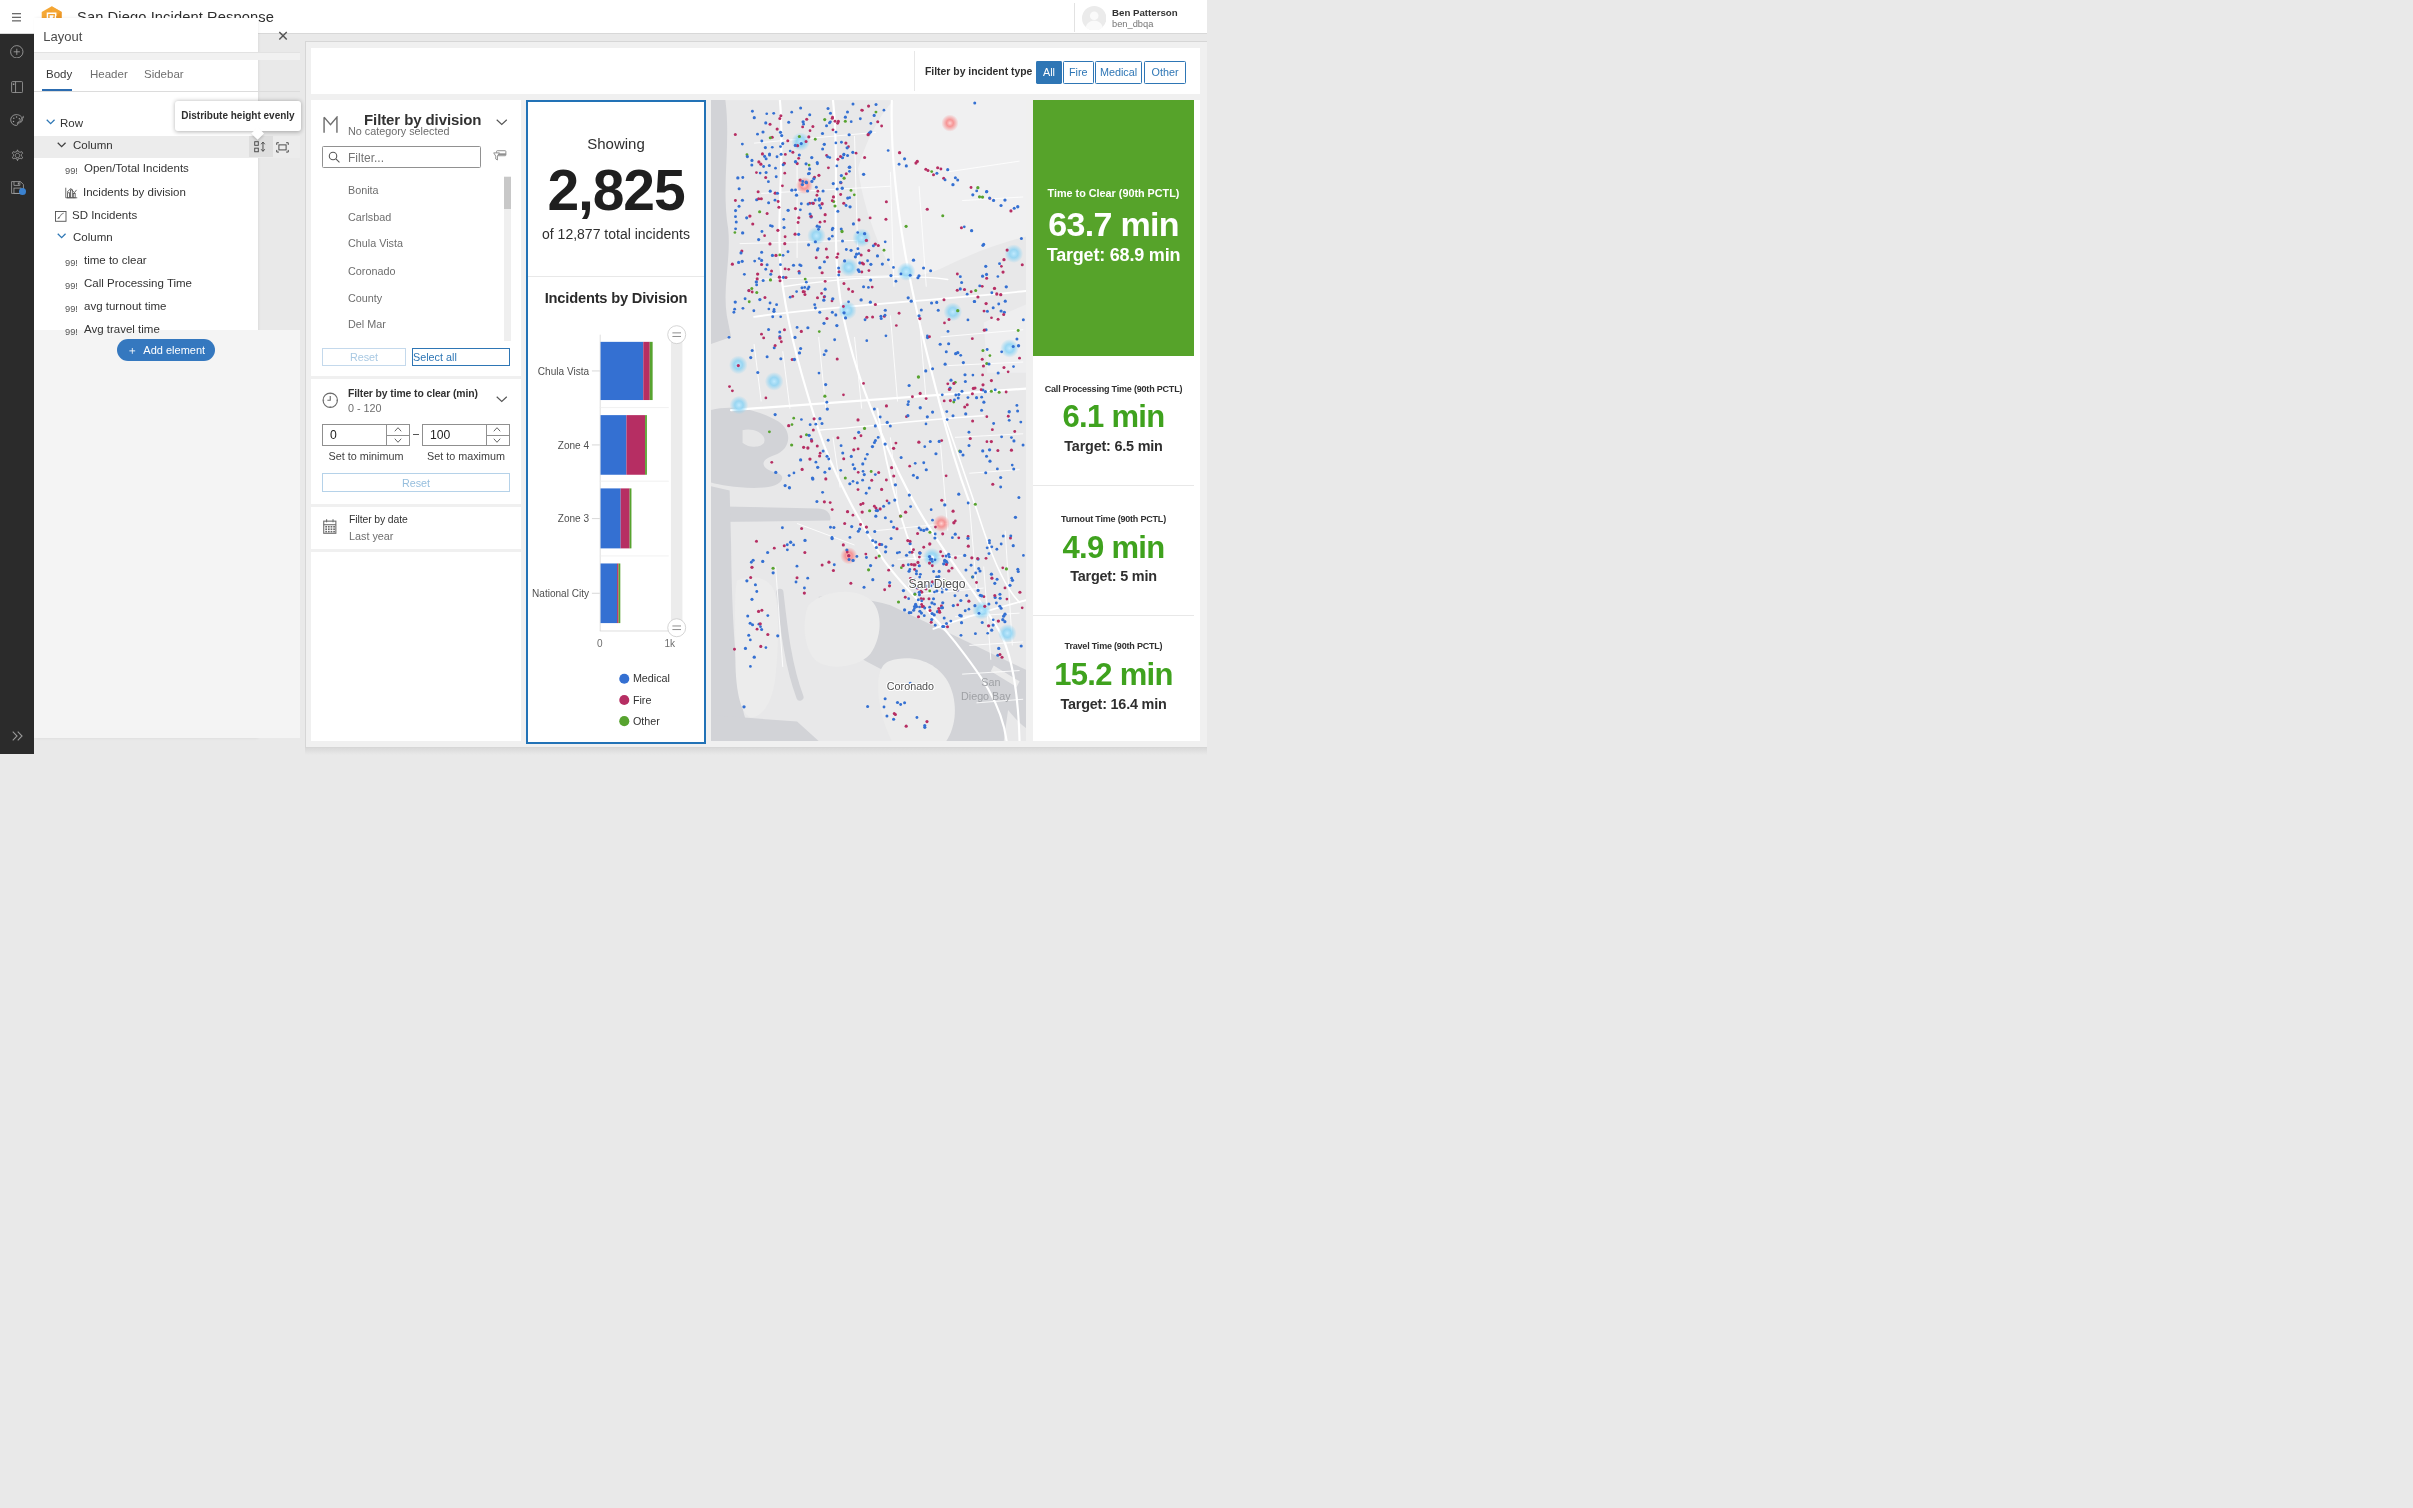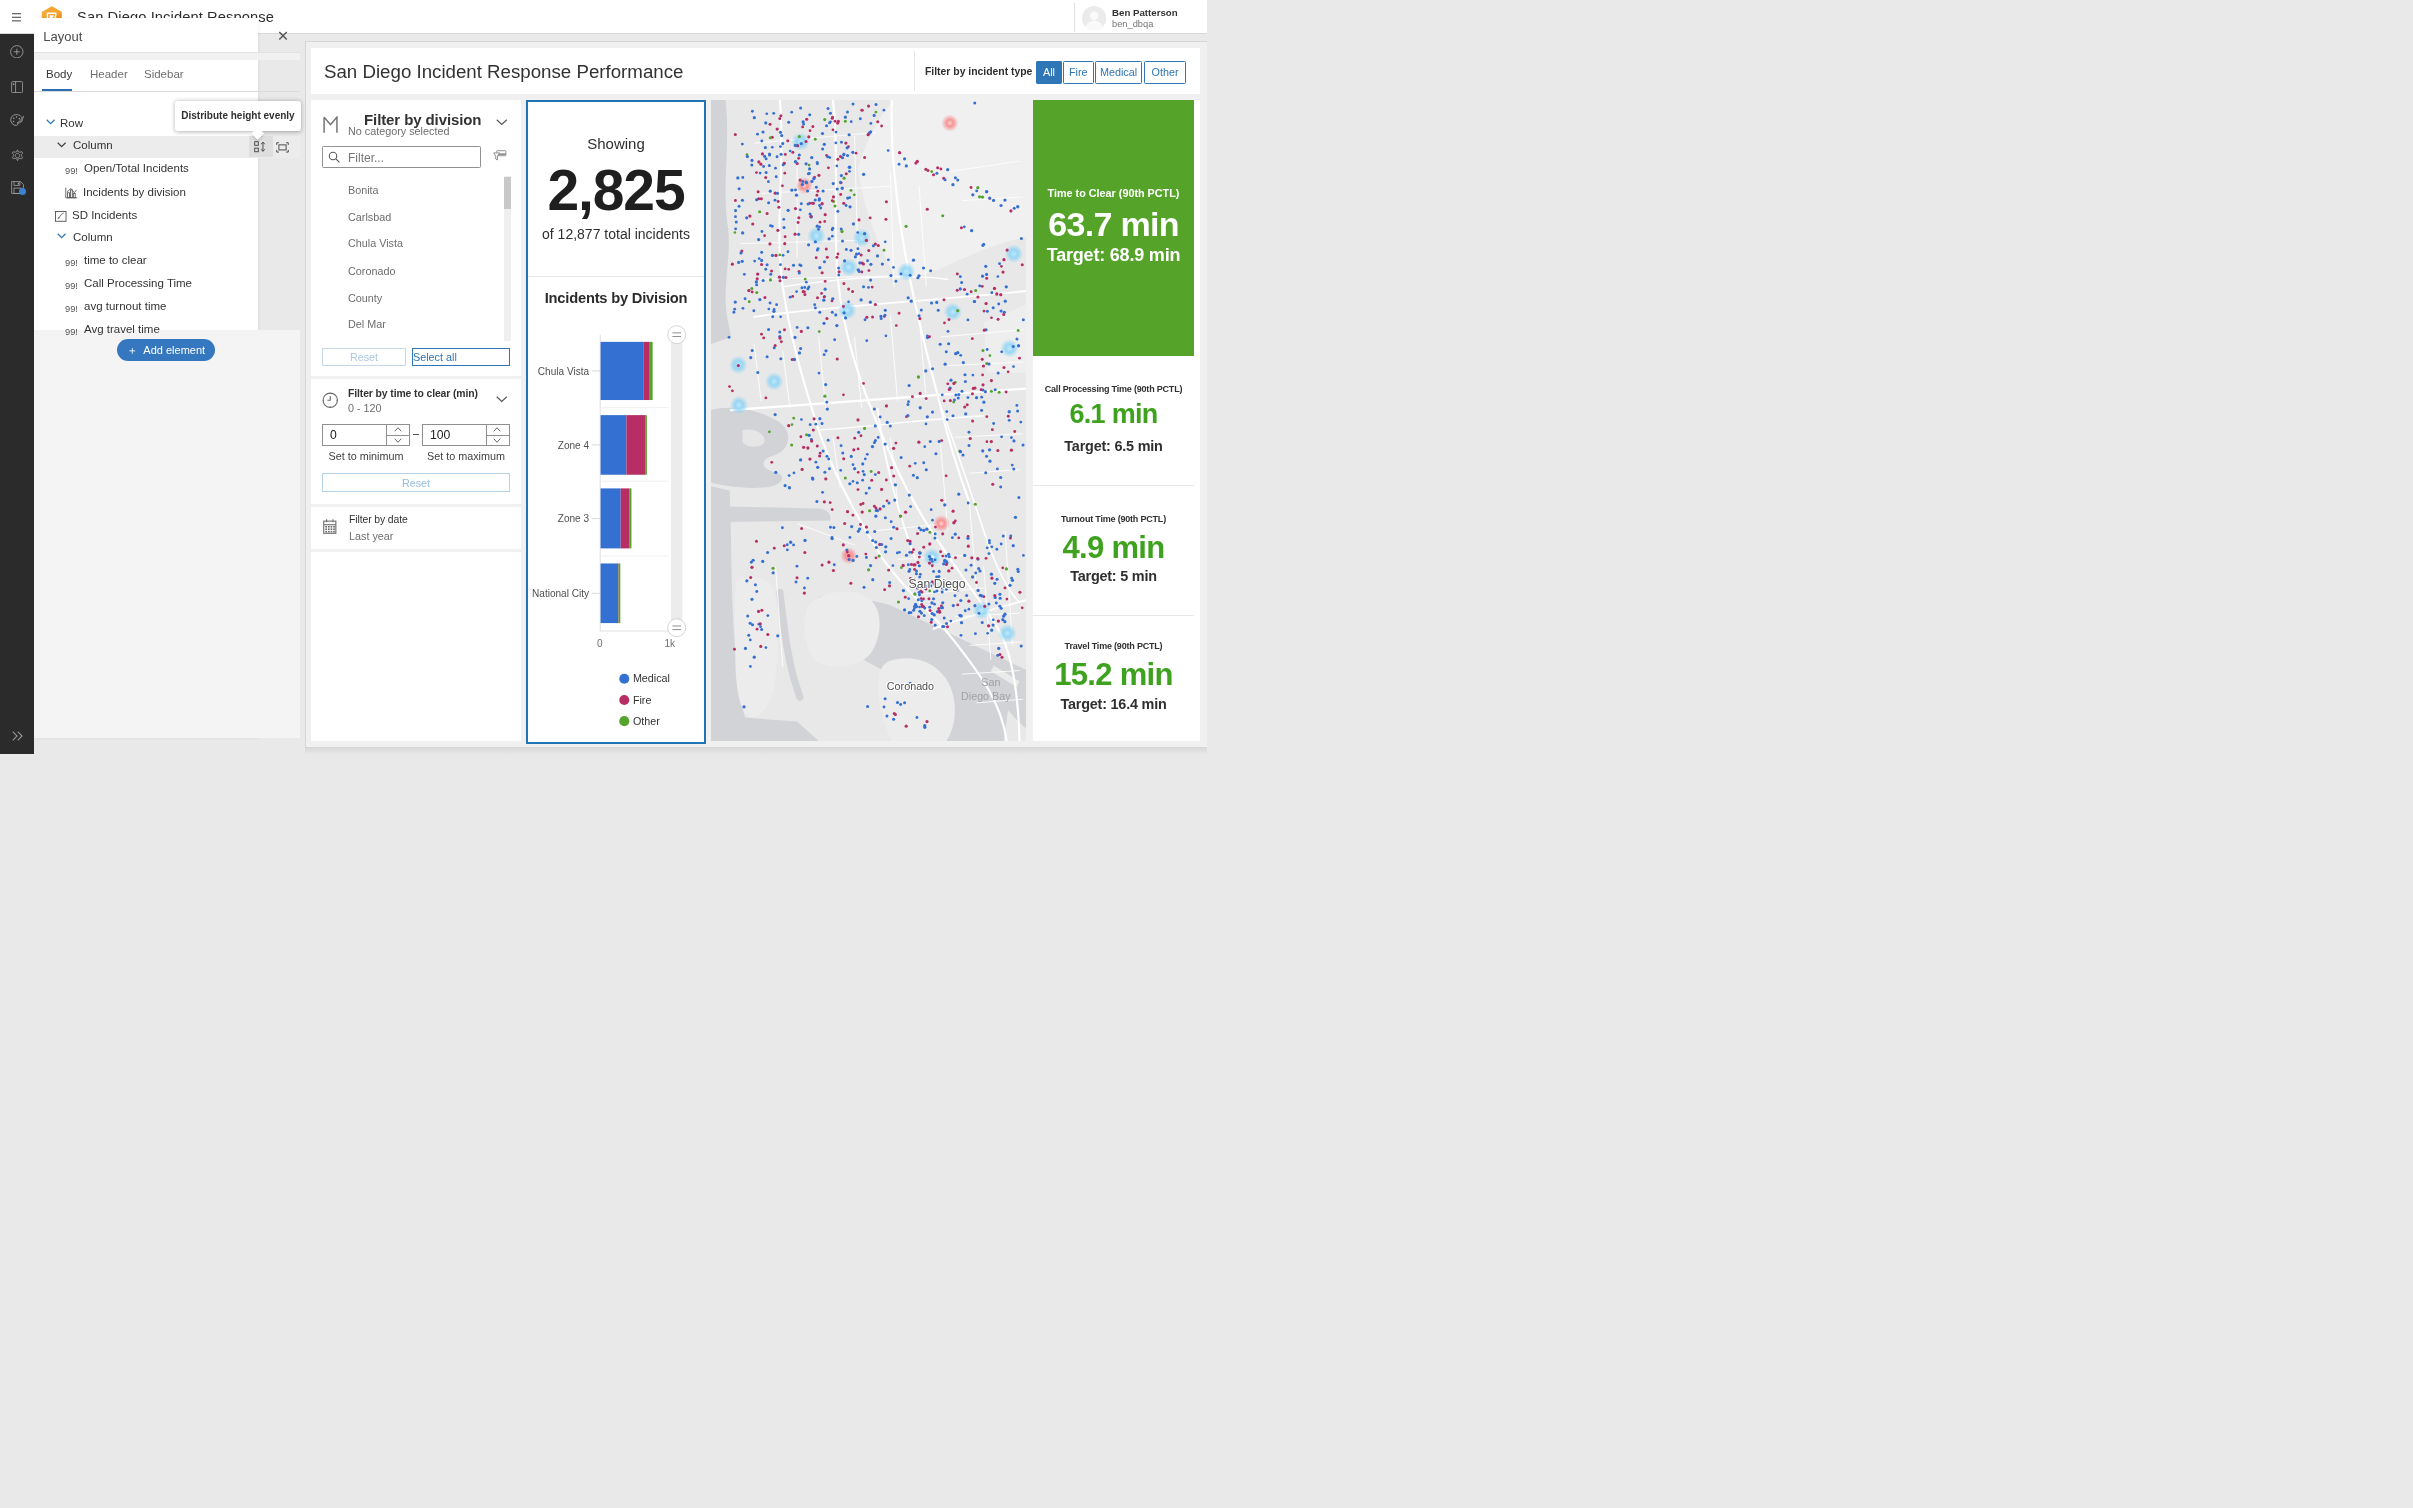--- a/index.html
+++ b/index.html
@@ -184,21 +184,20 @@
 <div class="ab treelab" style="left:84px;top:277px">Call Processing Time</div>
 <div class="ab" style="left:65px;top:302px"><span style="font-size:9.3px;color:#555;font-style:normal;letter-spacing:0">99!</span></div>
 <div class="ab treelab" style="left:84px;top:300px">avg turnout time</div>
 <div class="ab" style="left:65px;top:325px"><span style="font-size:9.3px;color:#555;font-style:normal;letter-spacing:0">99!</span></div>
 <div class="ab treelab" style="left:84px;top:323px">Avg travel time</div>
 
 <div class="ab" style="left:305px;top:41px;width:902px;height:707px;background:#f0f0f0;border:0.7px solid #d6d6d6;border-right:none"></div>
 <div class="ab" style="left:305px;top:748px;width:902px;height:6.5px;background:linear-gradient(#d9d9d9,#e9e9e9)"></div>
 
 <div class="panel" style="left:311px;top:48px;width:889px;height:46px">
-  <div class="ab" style="left:13px;top:0;height:46px;line-height:47px;font-size:18.7px;color:#323232">San Diego Incident Response Performance</div>
   <div class="ab" style="left:603px;top:2.9px;width:0.7px;height:40px;background:#e7e7e7"></div>
   <div class="ab" style="left:614px;top:0;height:46px;line-height:47px;font-size:10.4px;font-weight:bold;color:#2f2f2f">Filter by incident type</div>
   <div class="ab" style="left:725px;top:13px;width:26px;height:23px;background:#2e76b5;color:#fff;font-size:10.8px;text-align:center;line-height:23px;border-radius:1.4px">All</div>
   <div class="ab" style="left:752px;top:13px;width:30.5px;height:23px;border:0.7px solid #2e76b5;color:#2e76b5;font-size:10.8px;text-align:center;line-height:21.5px;border-radius:1.4px">Fire</div>
   <div class="ab" style="left:784px;top:13px;width:47px;height:23px;border:0.7px solid #2e76b5;color:#2e76b5;font-size:10.8px;text-align:center;line-height:21.5px;border-radius:1.4px">Medical</div>
   <div class="ab" style="left:833px;top:13px;width:42px;height:23px;border:0.7px solid #2e76b5;color:#2e76b5;font-size:10.8px;text-align:center;line-height:21.5px;border-radius:1.4px">Other</div>
 </div>
 
 <div class="panel" style="left:311px;top:100px;width:210px;height:276px"></div>
 <div class="panel" style="left:311px;top:379px;width:210px;height:125px"></div>
@@ -1701,21 +1700,21 @@
   </div>
 
 <div class="panel" style="left:1033px;top:100px;width:167px;height:641px"></div>
 <div class="ab" style="left:1033px;top:100px;width:161px;height:256px;background:#56a32a"></div>
 <div class="ab ctr" style="left:1033px;top:187px;width:161px;font-size:10.8px;font-weight:bold;color:#fff;white-space:nowrap">Time to Clear (90th PCTL)</div>
 <div class="ab ctr" style="left:1033px;top:205px;width:161px;font-size:34px;font-weight:bold;color:#fff;letter-spacing:-0.7px">63.7 min</div>
 <div class="ab ctr" style="left:1033px;top:245px;width:161px;font-size:18px;font-weight:bold;color:#fff;letter-spacing:-0.2px">Target: 68.9 min</div>
 <div class="ab" style="left:1033px;top:485px;width:161px;height:0.7px;background:#e8e8e8"></div>
 <div class="ab" style="left:1033px;top:615px;width:161px;height:0.7px;background:#e8e8e8"></div>
 <div class="ab ctr" style="left:1033px;top:384px;width:161px;font-size:9px;font-weight:bold;color:#2f2f2f;white-space:nowrap;letter-spacing:-0.2px">Call Processing Time (90th PCTL)</div>
-<div class="ab ctr" style="left:1033px;top:399px;width:161px;font-size:27px;font-weight:bold;color:#3fa21e;letter-spacing:-0.7px">6.1 min</div>
+<div class="ab ctr" style="left:1033px;top:399px;width:161px;font-size:31px;font-weight:bold;color:#3fa21e;letter-spacing:-0.7px">6.1 min</div>
 <div class="ab ctr" style="left:1033px;top:438px;width:161px;font-size:14.4px;font-weight:bold;color:#2f2f2f;letter-spacing:-0.2px">Target: 6.5 min</div>
 <div class="ab ctr" style="left:1033px;top:514px;width:161px;font-size:9px;font-weight:bold;color:#2f2f2f;white-space:nowrap;letter-spacing:-0.2px">Turnout Time (90th PCTL)</div>
 <div class="ab ctr" style="left:1033px;top:530px;width:161px;font-size:31px;font-weight:bold;color:#3fa21e;letter-spacing:-0.7px">4.9 min</div>
 <div class="ab ctr" style="left:1033px;top:568px;width:161px;font-size:14.4px;font-weight:bold;color:#2f2f2f;letter-spacing:-0.2px">Target: 5 min</div>
 <div class="ab ctr" style="left:1033px;top:641px;width:161px;font-size:9px;font-weight:bold;color:#2f2f2f;white-space:nowrap;letter-spacing:-0.2px">Travel Time (90th PCTL)</div>
 <div class="ab ctr" style="left:1033px;top:657px;width:161px;font-size:31px;font-weight:bold;color:#3fa21e;letter-spacing:-0.7px">15.2 min</div>
 <div class="ab ctr" style="left:1033px;top:696px;width:161px;font-size:14.4px;font-weight:bold;color:#2f2f2f;letter-spacing:-0.2px">Target: 16.4 min</div>
 
 <div class="ab" style="left:175px;top:101px;width:126px;height:29.5px;background:#fff;border-radius:2.9px;box-shadow:0 0.7px 4.3px rgba(0,0,0,0.3);z-index:50"></div>
 <div class="ab" style="left:175px;top:101px;width:126px;height:29.5px;line-height:29.5px;text-align:center;font-size:10px;font-weight:bold;color:#2f2f2f;z-index:52;white-space:nowrap">Distribute height evenly</div>

